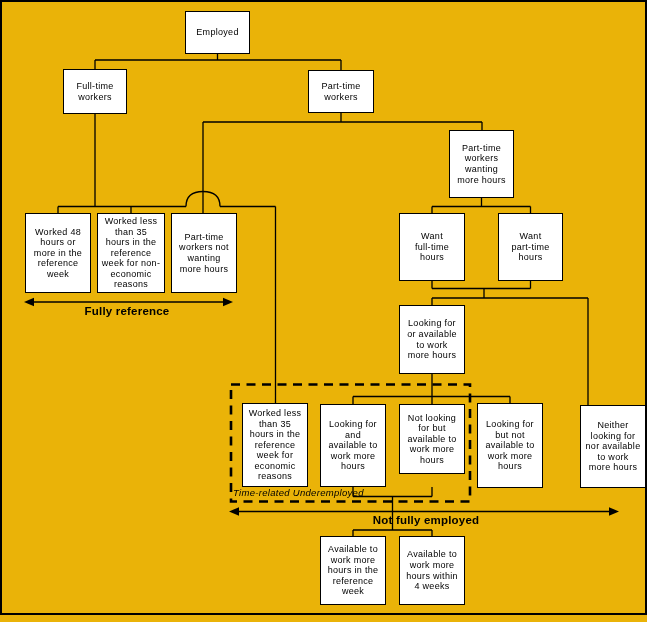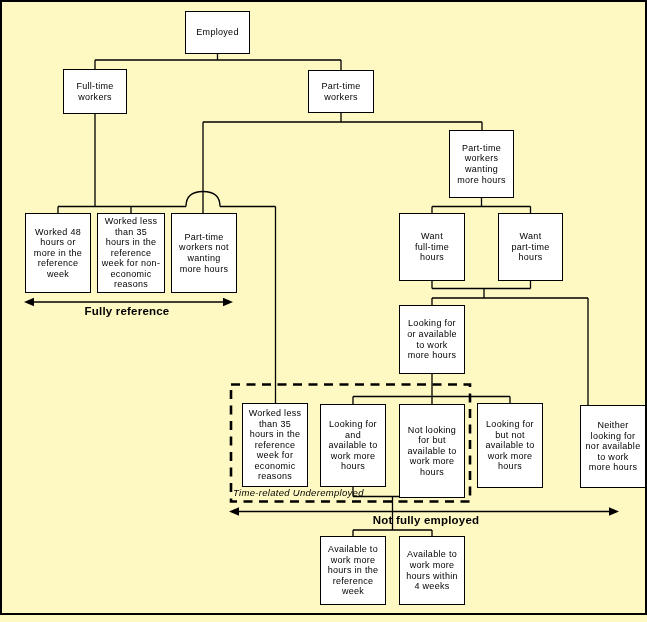--- a/index.html
+++ b/index.html
@@ -5,21 +5,21 @@
   html, body {
     margin: 0;
     padding: 0;
     background: #ffffff;
     font-family: "Liberation Sans", "DejaVu Sans", sans-serif;
   }
   #stage {
     position: relative;
     width: 647px;
     height: 622px;
-    background: #fef9c3;
+    background: #eab308;
     overflow: hidden;
   }
   #frame {
     position: absolute;
     left: 0; top: 0;
     width: 647px; height: 615px;
     border: 2px solid #000;
     box-sizing: border-box;
   }
   #wires {
@@ -169,21 +169,21 @@
 hours in the
 reference
 week for
 economic
 reasons</div>
   <div class="node" style="left:320px; top:404px; width:66px; height:83px;">Looking for
 and
 available to
 work more
 hours</div>
-  <div class="node" style="left:399px; top:404px; width:66px; height:94px;">Not looking
+  <div class="node" style="left:399px; top:404px; width:66px; height:70px;">Not looking
 for but
 available to
 work more
 hours</div>
   <div class="node" style="left:477px; top:403px; width:66px; height:85px;">Looking for
 but not
 available to
 work more
 hours</div>
   <div class="node" style="left:580px; top:405px; width:66px; height:83px;">Neither

